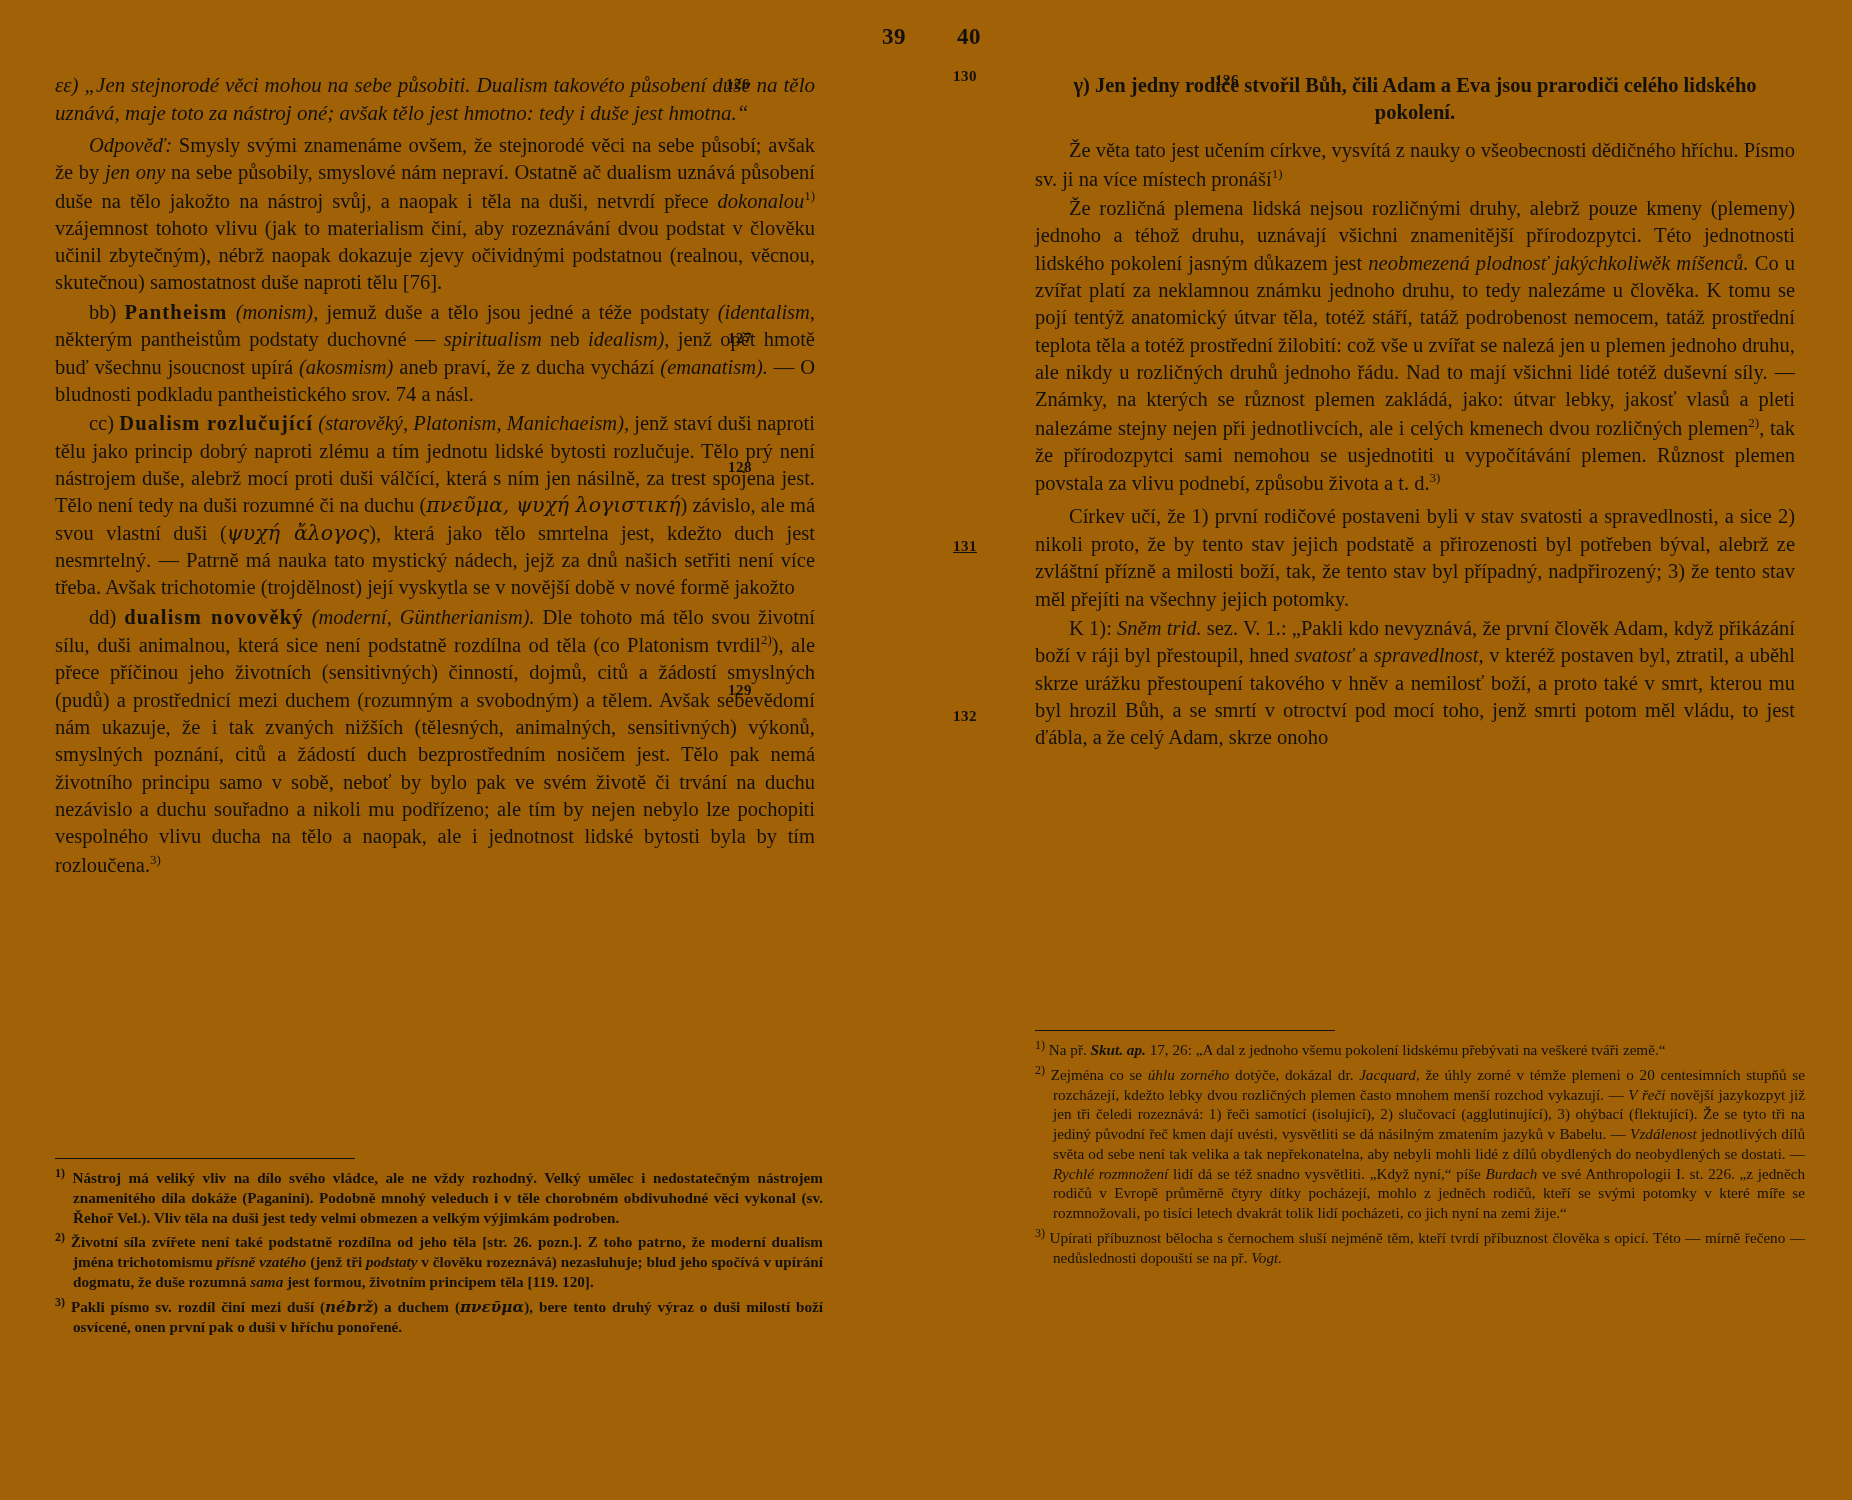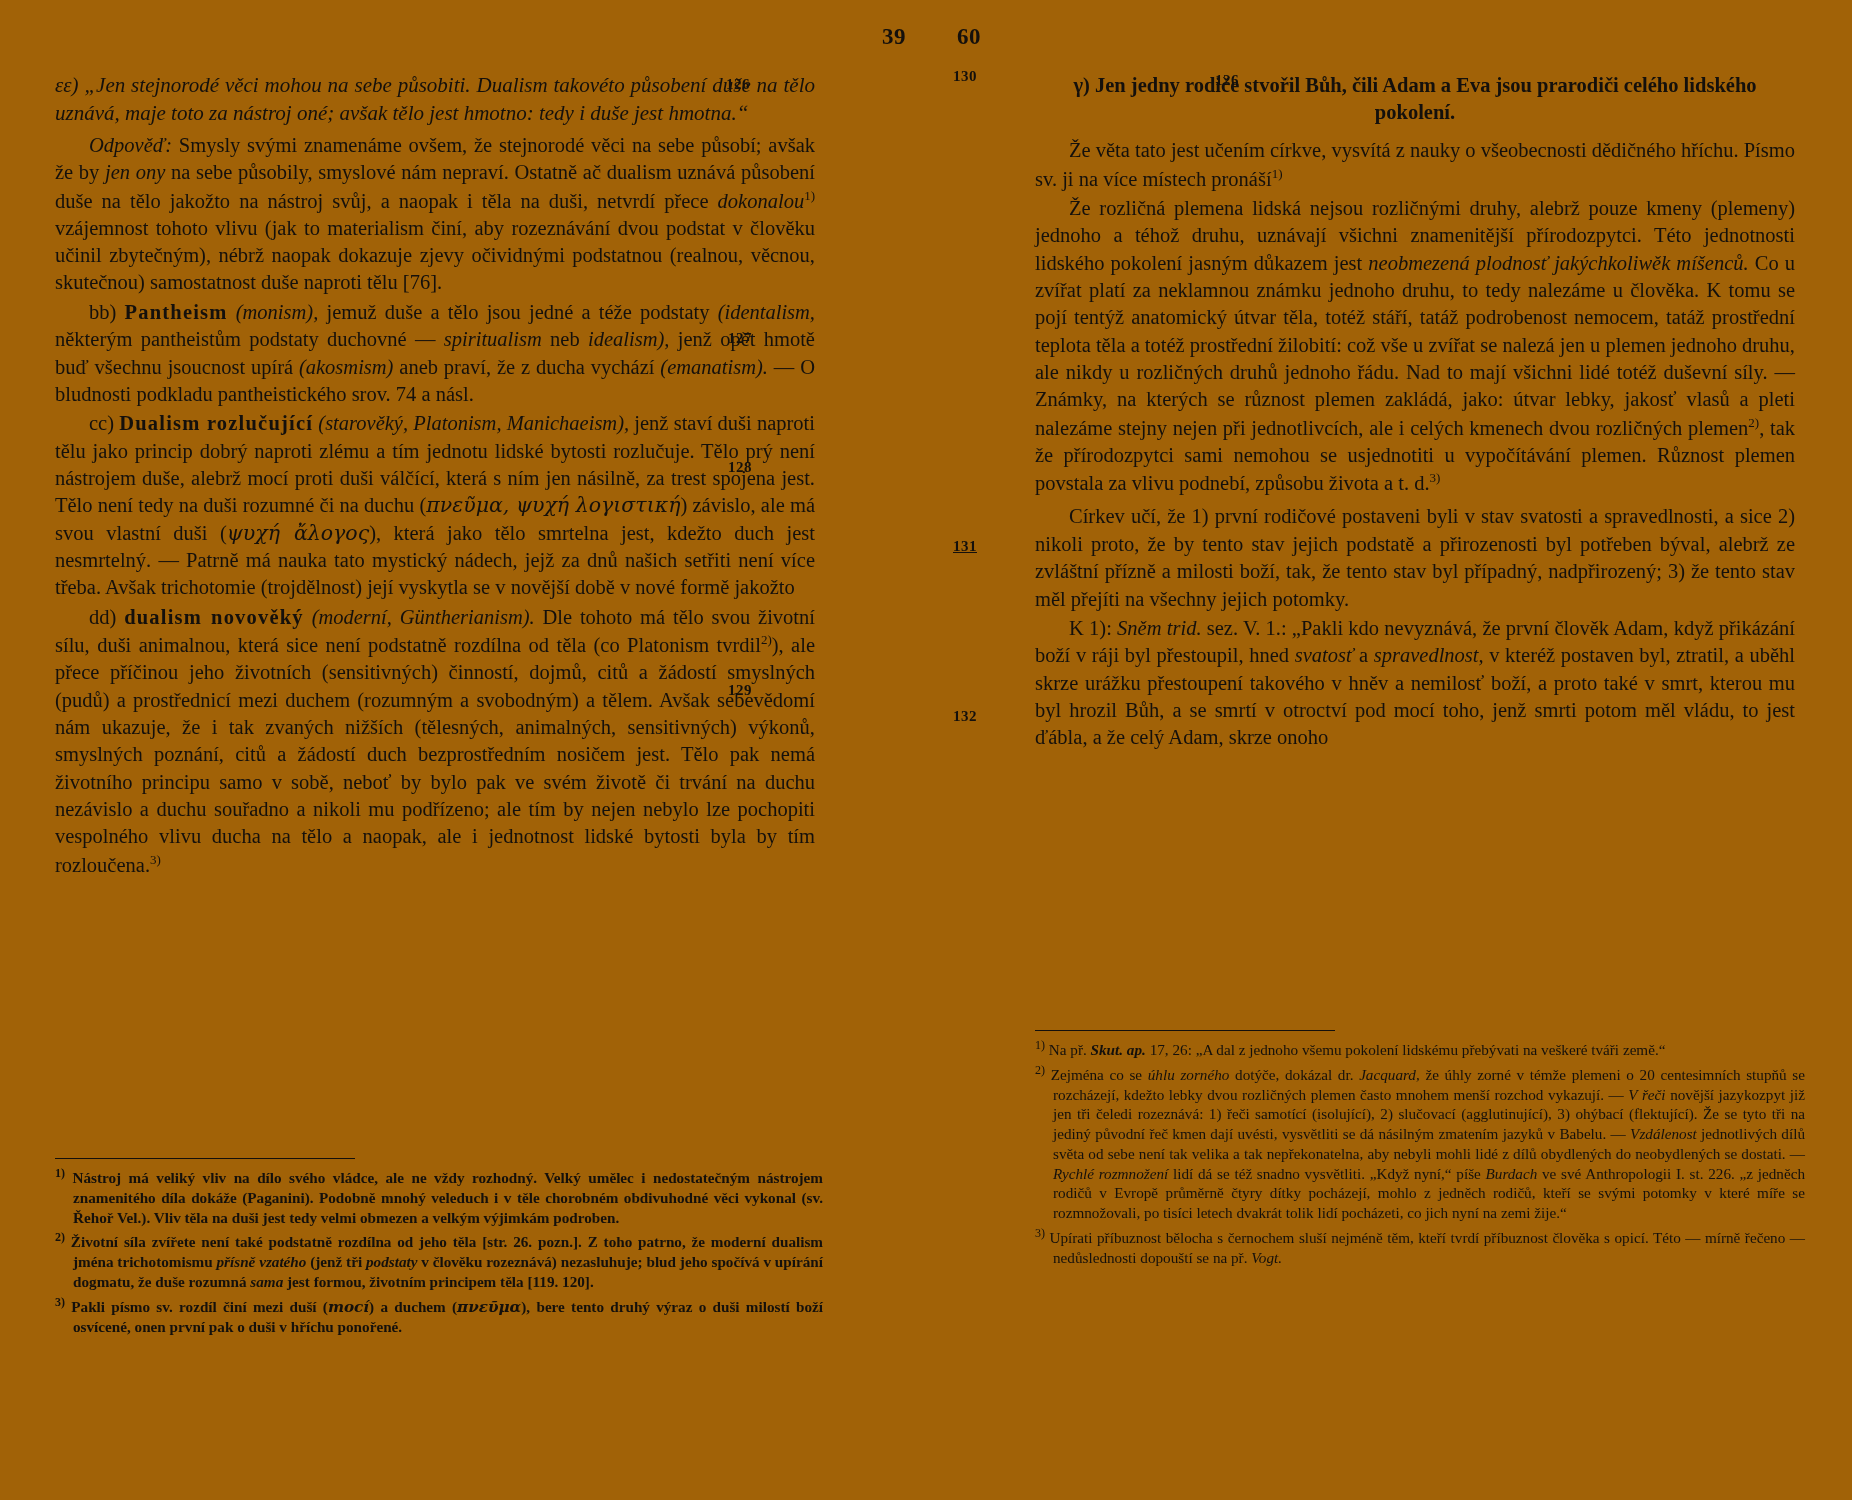--- a/index.html
+++ b/index.html
@@ -128,21 +128,21 @@
   }
   .spaced { letter-spacing: 1.2px; }
 </style>
 </head>
 <body>
 
 <div class="page">
 
   <div class="page-numbers">
     <span class="folio folio-left">39</span>
-    <span class="folio folio-right">60</span>
+    <span class="folio folio-right">40</span>
   </div>
 
   <div class="col col-left">
 
     <p class="lead-italic">εε) „Jen stejnorodé věci mohou na sebe působiti. Dualism takovéto působení duše na tělo uznává, maje toto za nástroj oné; avšak tělo jest hmotno: tedy i duše jest hmotna.“</p>
 
     <p class="indent" style="margin-top:4px">
       <span class="it">Odpověď:</span><span> Smysly svými znamenáme ovšem, že stejnorodé věci na sebe působí; avšak že by </span><span class="it">jen ony</span><span> na sebe působily, smyslové nám nepraví. Ostatně ač dualism uznává působení duše na tělo jakožto na nástroj svůj, a naopak i těla na duši, netvrdí přece </span><span class="it">dokonalou</span><span class="sup">1)</span><span> vzájemnost tohoto vlivu (jak to materialism činí, aby rozeznávání dvou podstat v člověku učinil zbytečným), nébrž naopak dokazuje zjevy očividnými podstatnou (realnou, věcnou, skutečnou) samostatnost duše naproti tělu [76].</span>
     </p>
 
@@ -197,21 +197,21 @@
       <p>
         <span class="fn-mark">1)</span>
         <span>Nástroj má veliký vliv na dílo svého vládce, ale ne vždy rozhodný. Velký umělec i nedostatečným nástrojem znamenitého díla dokáže (Paganini). Podobně mnohý veleduch i v těle chorobném obdivuhodné věci vykonal (sv. Řehoř Vel.). Vliv těla na duši jest tedy velmi obmezen a velkým výjimkám podroben.</span>
       </p>
       <p>
         <span class="fn-mark">2)</span>
         <span>Životní síla zvířete není také podstatně rozdílna od jeho těla [str. 26. pozn.]. Z toho patrno, že moderní dualism jména trichotomismu </span><span class="it">přísně vzatého</span><span> (jenž tři </span><span class="it">podstaty</span><span> v člověku rozeznává) nezasluhuje; blud jeho spočívá v upírání dogmatu, že duše rozumná </span><span class="it">sama</span><span> jest formou, životním principem těla [119. 120].</span>
       </p>
       <p>
         <span class="fn-mark">3)</span>
-        <span>Pakli písmo sv. rozdíl činí mezi duší (</span><span class="gr">mocí</span><span>) a duchem (</span><span class="gr">πνεῦμα</span><span>), bere tento druhý výraz o duši milostí boží osvícené, onen první pak o duši v hříchu ponořené.</span>
+        <span>Pakli písmo sv. rozdíl činí mezi duší (</span><span class="gr">nébrž</span><span>) a duchem (</span><span class="gr">πνεῦμα</span><span>), bere tento druhý výraz o duši milostí boží osvícené, onen první pak o duši v hříchu ponořené.</span>
       </p>
     </div>
   </div>
 
   <div class="foot-right">
     <hr class="rule rule-right">
     <div class="footnotes">
       <p>
         <span class="fn-mark">1)</span>
         <span>Na př. </span><span class="it bf">Skut. ap.</span><span> 17, 26: „A dal z jednoho všemu pokolení lidskému přebývati na veškeré tváři země.“</span>

